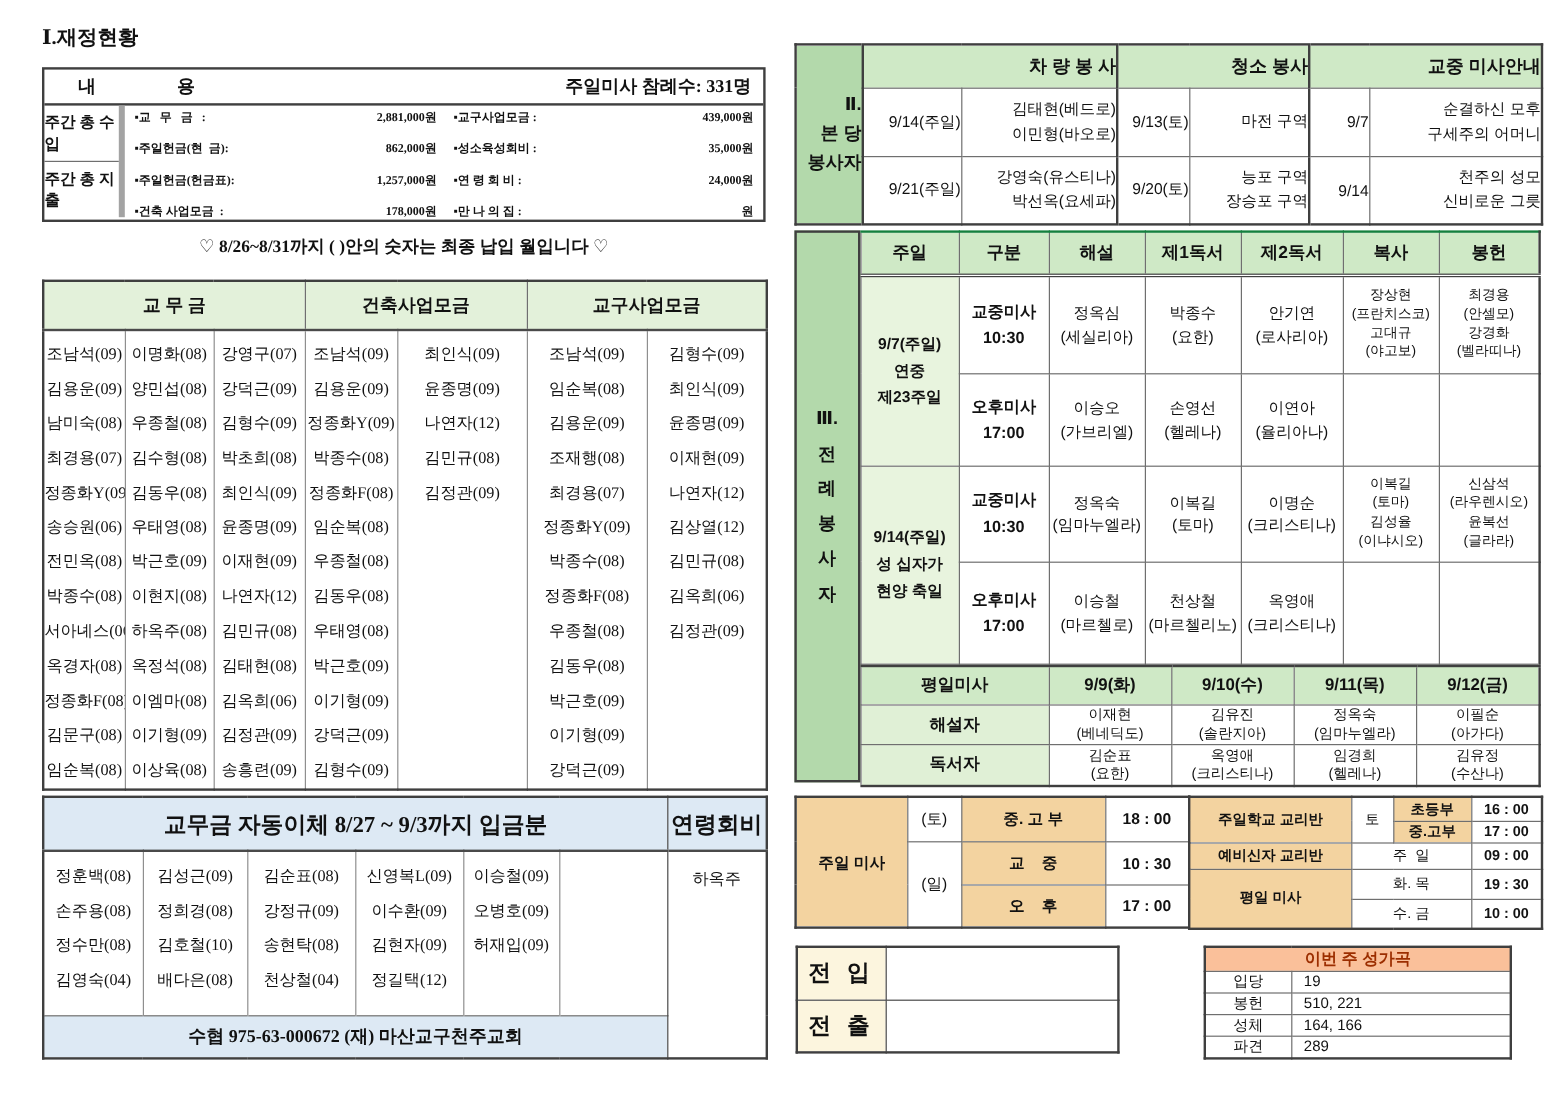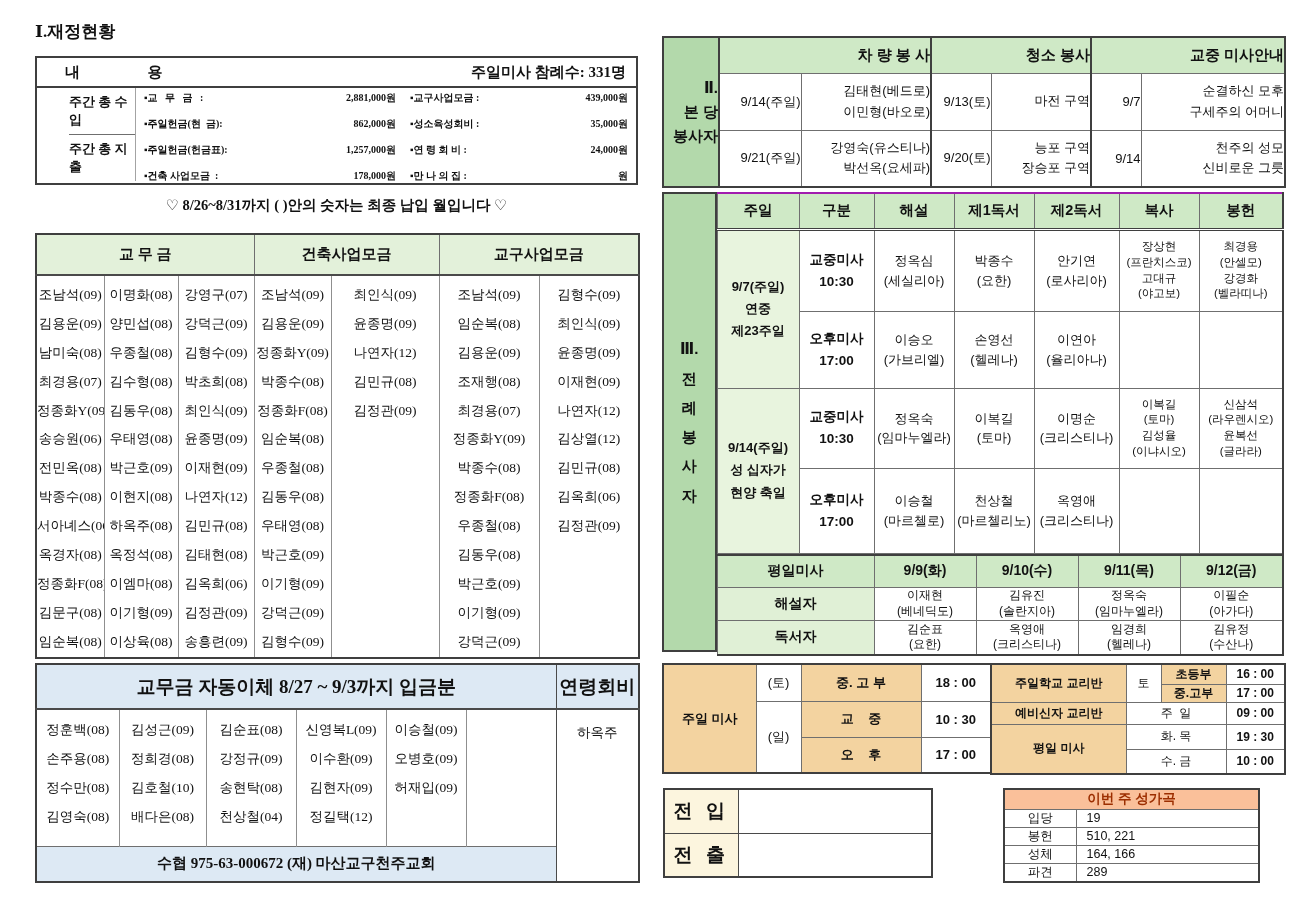--- a/index.html
+++ b/index.html
@@ -12,21 +12,21 @@
   .ws  { white-space:pre; }
 
   
   #page-title { left:35px; top:20px; font-size:17px; font-weight:bold; }
 
   #finance { left:35px; top:56px; width:603px; height:129px; border:2px solid #3f3f3f; }
   .fin-head { height:30px; display:flex; align-items:center; justify-content:space-between;
               border-bottom:2px solid #3f3f3f; padding:0 10px 0 28px; font-weight:bold; font-size:15px; }
   .fin-body { display:flex; height:93px; }
   .fin-col { display:flex; flex-direction:column; }
-  .fin-labels { width:67px; border-right:1px solid #a3a3a3;margin-left:32px; }
+  .fin-labels { width:67px; border-right:5px solid #a3a3a3; }
   .fin-amounts { width:84px; border-right:1px solid #6f6f6f; }
   .fin-cell { flex:1; display:flex; align-items:center; justify-content:center;
               font-weight:bold; font-size:13px; }
   .fin-cell.topline { border-top:1px solid #6f6f6f; }
   .fin-amt { justify-content:flex-end; padding-right:6px; }
   .fin-details { flex:1; display:flex; flex-direction:column; justify-content:space-between;
                  padding:3px 8px; font-weight:bold; font-size:10px;gap:12px; }
   .dl { display:flex; }
   .dl span { white-space:pre; }
   .dn  { width:148px; } .dv { width:104px; text-align:right; }
@@ -66,21 +66,21 @@
   #sec2 .hd { background:#cfe9c6; font-weight:bold; font-size:15px; height:36px; }
   #sec2 .dt { font-size:13px; }
   #sec2 .tx { font-size:13px; line-height:1.55; }
   #sec2 td.grp { border-left:2px solid #3f3f3f; }
 
   #sec3 { left:662px; top:192px; width:622px; height:460px; display:flex; }
   #sec3-label { width:56px; background:#b3d9ab; border:2px solid #3f3f3f; border-right:2px solid #3f3f3f;
                 display:flex; align-items:center; justify-content:center; text-align:center;
                 font-weight:bold; font-size:15px; line-height:1.95; }
   #sec3-right table { width:566px; }
-  #lit-main { border-top:2px solid #a21caf; border-right:2px solid #3f3f3f; }
+  #lit-main { border-top:2px solid #15803d; border-right:2px solid #3f3f3f; }
   #lit-main td { border:1px solid #6f6f6f; text-align:center; vertical-align:middle; }
   #lit-main .hrow td { background:#cfe9c6; font-weight:bold; font-size:14.5px; height:36px;
                        border-bottom:3px double #3f3f3f; }
   #lit-main .date { background:#e8f4de; font-weight:bold; font-size:13px; line-height:1.7; }
   #lit-main .gubun { font-weight:bold; font-size:13.5px; line-height:1.6; }
   #lit-main .p { font-size:13px; line-height:1.5; }
   #lit-main .sm { font-size:11.5px; line-height:1.35; }
   #lit-week { border-right:2px solid #3f3f3f; border-bottom:2px solid #3f3f3f; }
   #lit-week td { border:1px solid #6f6f6f; text-align:center; vertical-align:middle; }
   #lit-week .wh td { background:#cfe9c6; font-weight:bold; font-size:14px; height:33px;
@@ -289,21 +289,21 @@
     <tbody>
         <tr class="hd">
       <td colspan="6">교무금 자동이체 8/27 ~ 9/3까지 입금분</td>
       <td class="ageh">연령회비</td>
     </tr>
     <tr class="body">
       <td>
             <div class="nm">정훈백(08)</div>
             <div class="nm">손주용(08)</div>
             <div class="nm">정수만(08)</div>
-            <div class="nm">김영숙(08)</div>
+            <div class="nm">김영숙(04)</div>
           </td>
       <td>
             <div class="nm">김성근(09)</div>
             <div class="nm">정희경(08)</div>
             <div class="nm">김호철(10)</div>
             <div class="nm">배다은(08)</div>
           </td>
       <td>
             <div class="nm">김순표(08)</div>
             <div class="nm">강정규(09)</div>

